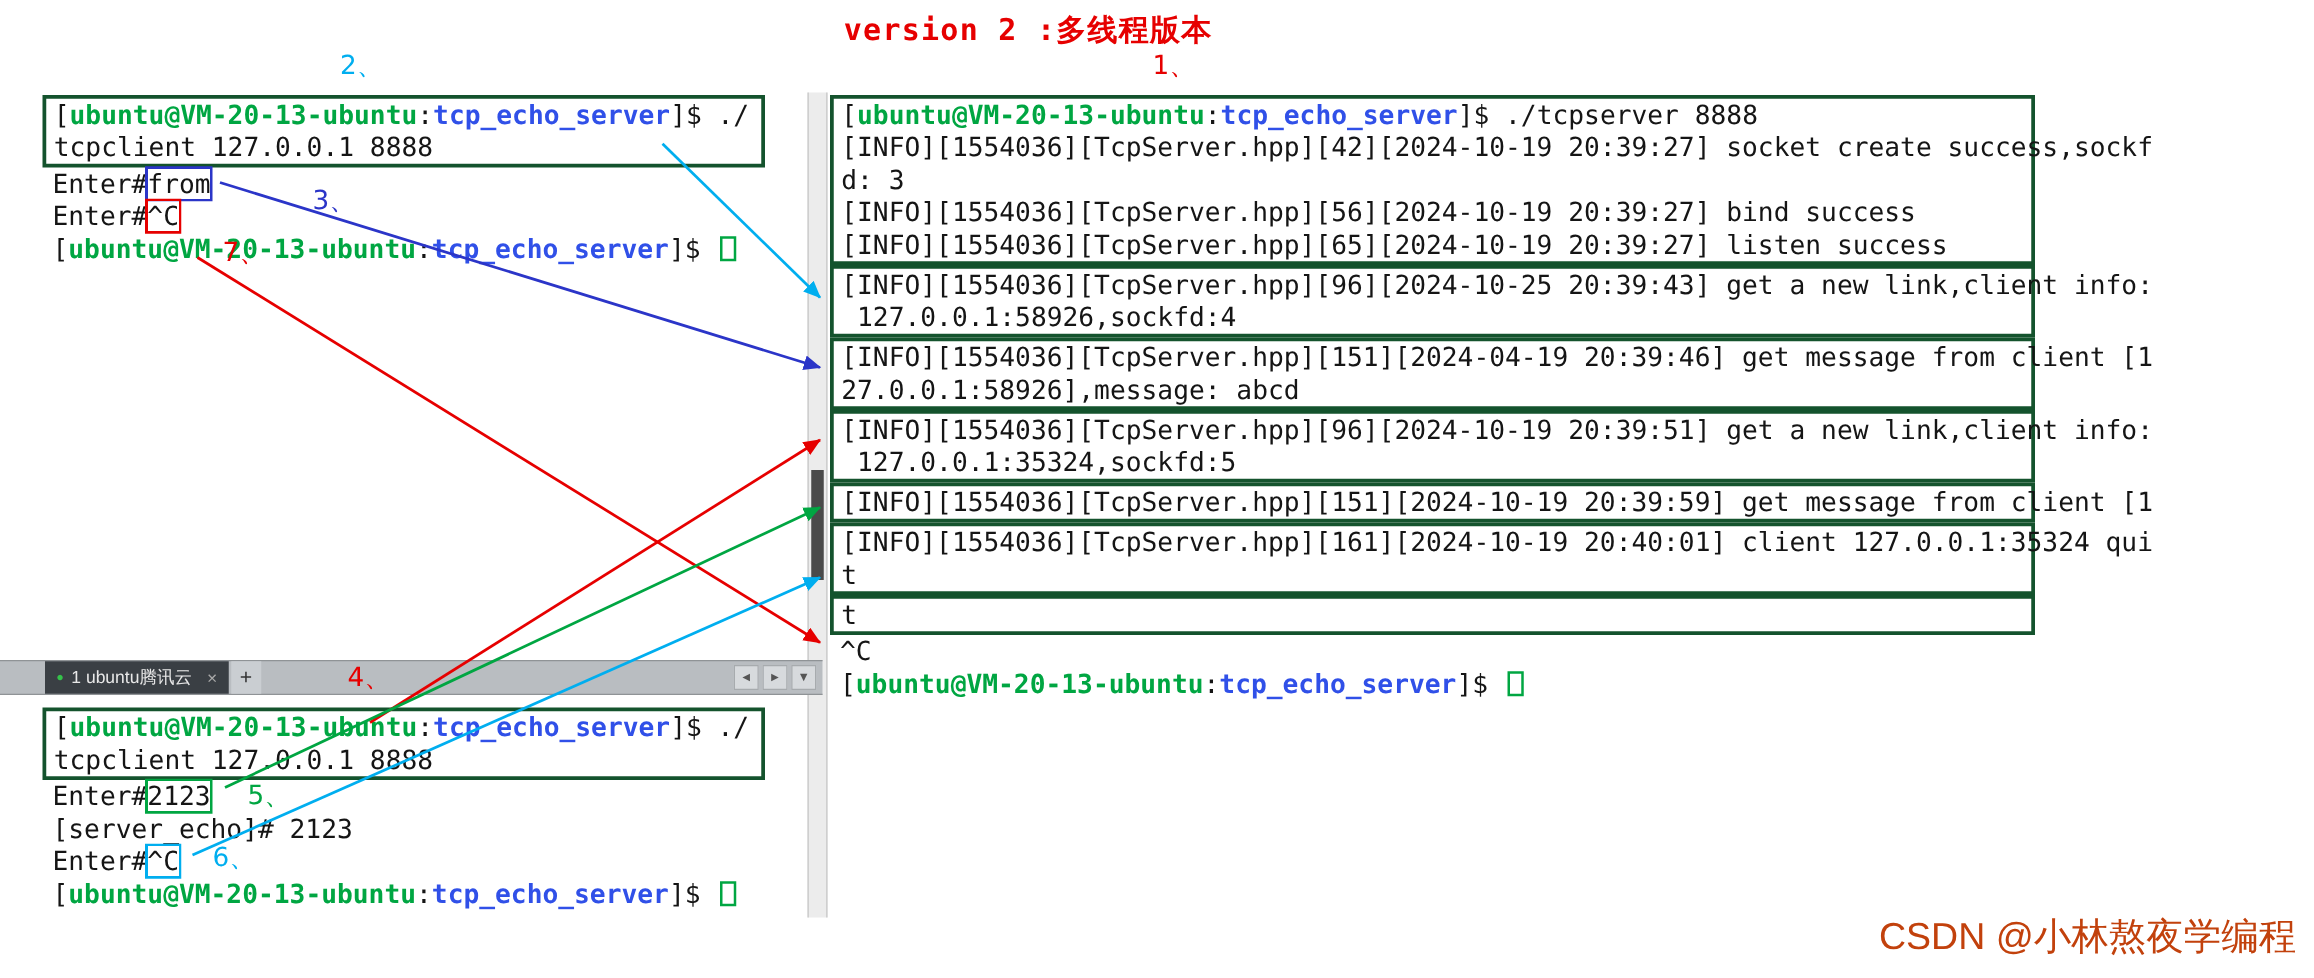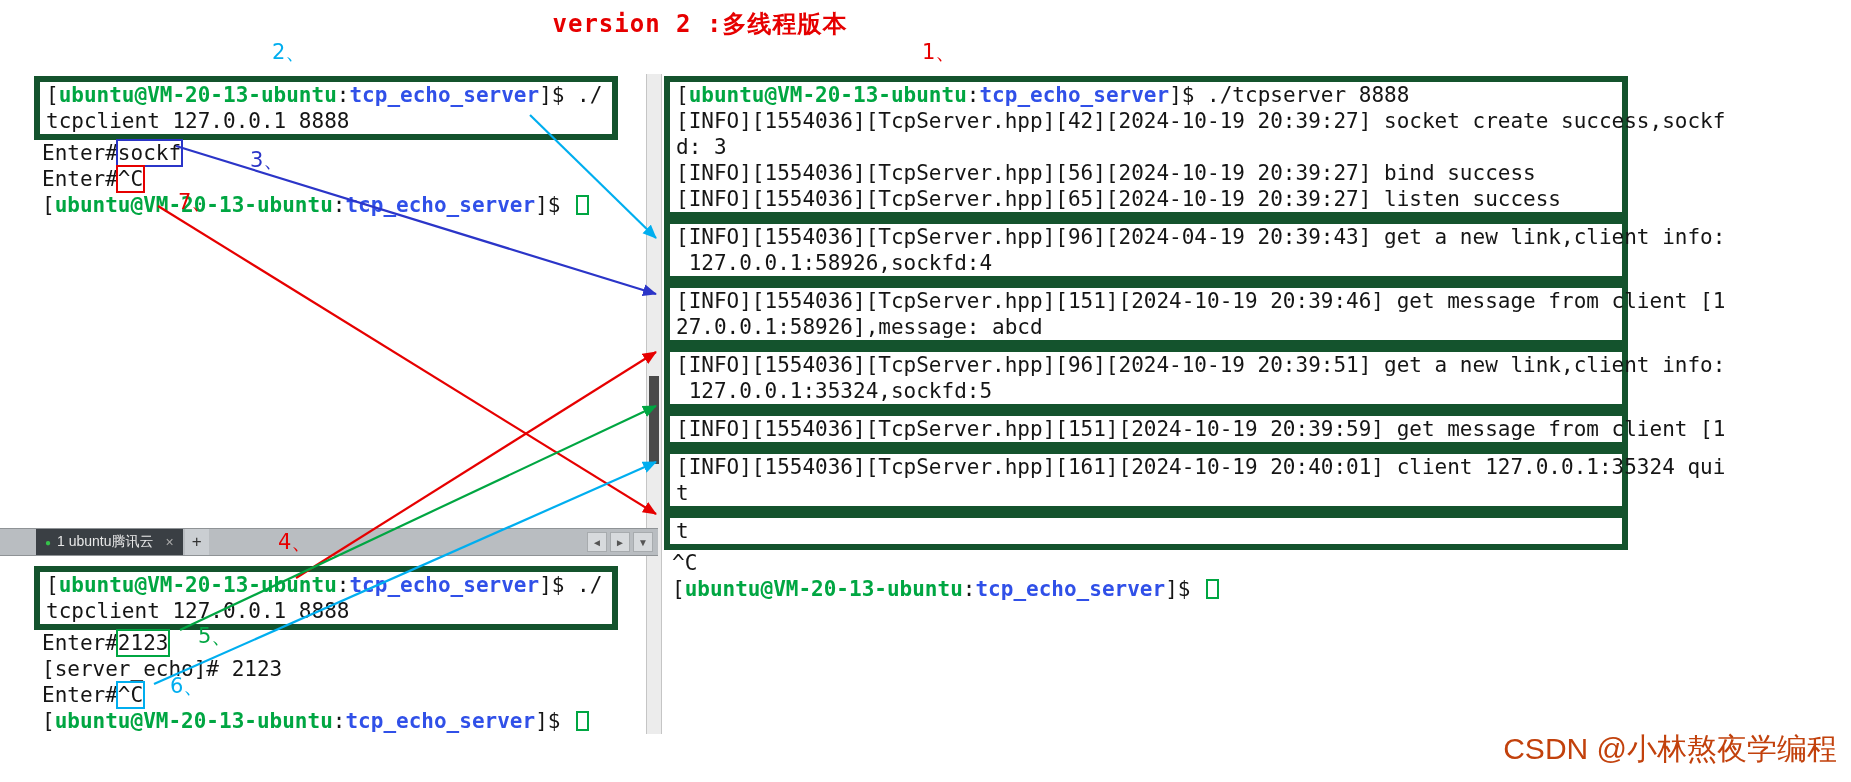--- a/index.html
+++ b/index.html
@@ -1,28 +1,28 @@
 <!DOCTYPE html>
 <html><head>
 <meta charset="utf-8">
 <style>
   *{box-sizing:border-box;margin:0;padding:0}
   html,body{background:#ffffff}
   body{width:1851px;height:782px;position:relative;overflow:hidden;font-family:"DejaVu Sans Mono",monospace}
 
-  #title{position:absolute;left:430px;top:8px;width:540px;text-align:center;
+  #title{position:absolute;left:430px;top:8px;width:540px;text-align:right;
          color:#E60000;font-weight:bold;font-size:24px;letter-spacing:1px;
          font-family:"DejaVu Sans Mono",monospace;z-index:2}
 
   .term{position:absolute;font-size:21px;color:#151515;padding-left:8px;z-index:1}
   .line{height:26px;line-height:26px;white-space:pre}
   .seg-user{color:#00A642;font-weight:bold}
   .seg-path{color:#3050E8;font-weight:bold}
 
-  .entry.boxed{border:6px solid #14532d;margin-left:-8px;padding:0 10px 0 6px}
+  .entry.boxed{border:3px solid #14532d;margin-left:-8px;padding:0 10px 0 6px}
   .entry.fit{width:fit-content}
   .box-red{border-color:#E60000}
   .box-cyan{border-color:#00AEEF}
   .box-blue{border-color:#2B35C8}
   .box-green{border-color:#00A642}
 
   .hl{position:relative}
   .hl-blue{box-shadow:0 0 0 2px #2B35C8}
   .hl-red{box-shadow:0 0 0 2px #E60000}
   .hl-green{box-shadow:0 0 0 2px #00A642}
@@ -65,21 +65,21 @@
 <div id="page">
 
   <div id="title">version 2 :多线程版本</div>
 
   <div id="lt-term" class="term">
       <div class="entry boxed box-cyan fit">
         <div class="line"><span class="seg">[</span><span class="seg seg-user">ubuntu@VM-20-13-ubuntu</span><span class="seg">:</span><span class="seg seg-path">tcp_echo_server</span><span class="seg">]$ ./</span></div>
         <div class="line"><span class="seg">tcpclient 127.0.0.1 8888</span></div>
       </div>
       <div class="entry">
-        <div class="line"><span class="seg">Enter#</span><span class="seg hl hl-blue">sockf</span></div>
+        <div class="line"><span class="seg">Enter#</span><span class="seg hl hl-blue">from</span></div>
         <div class="line"><span class="seg">Enter#</span><span class="seg hl hl-red">^C</span></div>
         <div class="line"><span class="seg">[</span><span class="seg seg-user">ubuntu@VM-20-13-ubuntu</span><span class="seg">:</span><span class="seg seg-path">tcp_echo_server</span><span class="seg">]$ </span><span class="cursor"></span></div>
       </div>
     </div>
 
   <div id="tabbar">
     <div class="tab">
       <span class="dot">●</span>
       <span class="tab-title">1 ubuntu腾讯云</span>
       <span class="close">×</span>
@@ -111,25 +111,25 @@
 
   <div id="server-term" class="term">
       <div class="entry boxed box-red">
         <div class="line"><span class="seg">[</span><span class="seg seg-user">ubuntu@VM-20-13-ubuntu</span><span class="seg">:</span><span class="seg seg-path">tcp_echo_server</span><span class="seg">]$ ./tcpserver 8888</span></div>
         <div class="line"><span class="seg">[INFO][1554036][TcpServer.hpp][42][2024-10-19 20:39:27] socket create success,sockf</span></div>
         <div class="line"><span class="seg">d: 3</span></div>
         <div class="line"><span class="seg">[INFO][1554036][TcpServer.hpp][56][2024-10-19 20:39:27] bind success</span></div>
         <div class="line"><span class="seg">[INFO][1554036][TcpServer.hpp][65][2024-10-19 20:39:27] listen success</span></div>
       </div>
       <div class="entry boxed box-cyan">
-        <div class="line"><span class="seg">[INFO][1554036][TcpServer.hpp][96][2024-04-19 20:39:43] get a new link,client info:</span></div>
+        <div class="line"><span class="seg">[INFO][1554036][TcpServer.hpp][96][2024-10-25 20:39:43] get a new link,client info:</span></div>
         <div class="line"><span class="seg"> 127.0.0.1:58926,sockfd:4</span></div>
       </div>
       <div class="entry boxed box-blue">
-        <div class="line"><span class="seg">[INFO][1554036][TcpServer.hpp][151][2024-10-19 20:39:46] get message from client [1</span></div>
+        <div class="line"><span class="seg">[INFO][1554036][TcpServer.hpp][151][2024-04-19 20:39:46] get message from client [1</span></div>
         <div class="line"><span class="seg">27.0.0.1:58926],message: abcd</span></div>
       </div>
       <div class="entry boxed box-red">
         <div class="line"><span class="seg">[INFO][1554036][TcpServer.hpp][96][2024-10-19 20:39:51] get a new link,client info:</span></div>
         <div class="line"><span class="seg"> 127.0.0.1:35324,sockfd:5</span></div>
       </div>
       <div class="entry boxed box-green">
         <div class="line"><span class="seg">[INFO][1554036][TcpServer.hpp][151][2024-10-19 20:39:59] get message from client [1</span></div>
       </div>
       <div class="entry boxed box-cyan">

